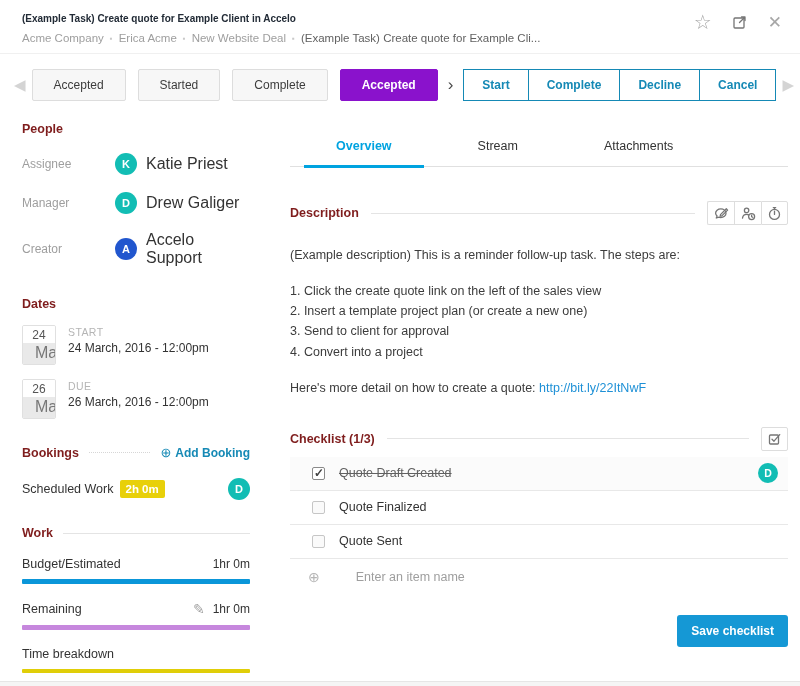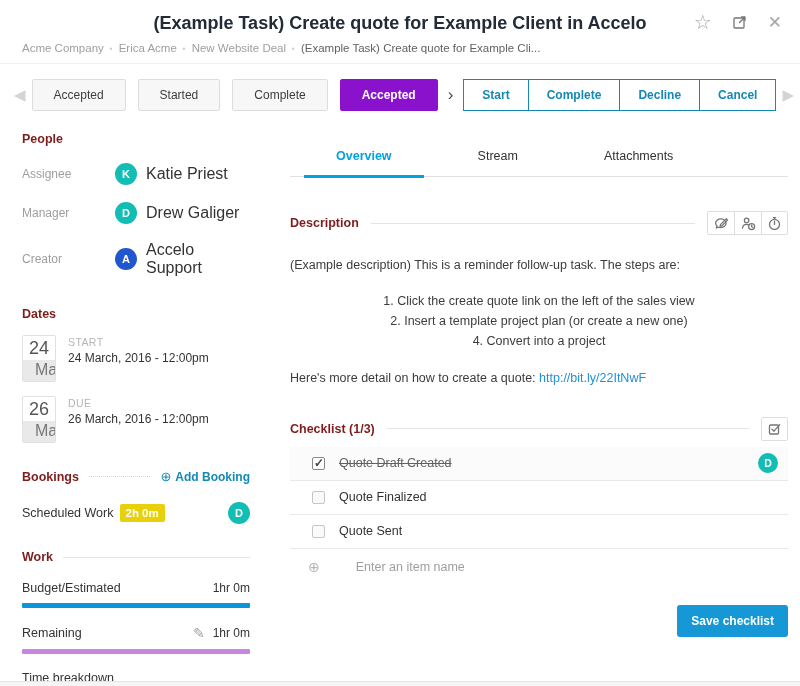--- a/index.html
+++ b/index.html
@@ -2,21 +2,21 @@
 <html><head>
 <meta charset="utf-8">
 <style>
   * { margin:0; padding:0; box-sizing:border-box; }
   html,body { background:#fff; }
   body { font-family:"Liberation Sans", sans-serif; color:#333; }
   .page { position:relative; width:800px; height:686px; background:#fff; overflow:hidden; }
 
   
   .hdr { padding:13px 22px 9px 22px; border-bottom:1px solid #f0f0f0; position:relative; }
-  .hdr-title { font-size:18px; font-weight:bold; color:#222b36;text-align:center; }
+  .hdr-title { font-size:10px; font-weight:bold; color:#222b36; }
   .crumbs { margin-top:8px; font-size:11.5px; color:#9e9e9e; }
   .crumbs .sep { color:#c9c9c9; font-size:8px; margin:0 6px; vertical-align:1px; }
   .crumbs .last { color:#616161; }
   .hdr-icons { position:absolute; right:18px; top:12px; display:flex; align-items:center; gap:20px; }
   .hicon { color:#a7a7a7; font-size:17px; line-height:1; cursor:pointer; }
   .hicon.star { font-size:20px; }
   .hicon svg { display:block; }
 
   
   .statusbar { display:flex; align-items:center; padding:15px 8px 15px 8px; }
@@ -45,21 +45,21 @@
   .add-link .plus { font-weight:normal; font-size:13px; margin-right:4px; }
 
   .p-row { display:flex; align-items:center; margin-top:17px; }
   .p-label { width:93px; color:#9e9e9e; font-size:12px; flex-shrink:0; }
   .avatar { width:22px; height:22px; border-radius:50%; color:#fff; font-size:11px; font-weight:bold;
             display:flex; align-items:center; justify-content:center; margin-right:9px; flex-shrink:0; }
   .p-name { font-size:16px; color:#333; }
 
   .d-row { display:flex; margin-top:14px; }
   .cal { width:34px; border:1px solid #e0e0e0; border-radius:2px; overflow:hidden; text-align:center; flex-shrink:0; }
-  .cal-day { background:#fff; font-size:18px; color:#555; padding:2px 0 1px; }
+  .cal-day { background:#fff; font-size:12px; color:#555; padding:2px 0 1px; }
   .cal-mon { background:#e9e9e9; font-size:16px; color:#777; padding:1px 12px 2px; }
   .d-info { margin-left:12px; padding-top:1px; }
   .d-label { font-size:10.5px; color:#b5b5b5; letter-spacing:.4px; }
   .d-value { font-size:12px; color:#333; margin-top:3px; }
 
   .bk-row { display:flex; align-items:center; margin-top:18px; }
   .bk-label { font-size:12.5px; color:#333; }
   .badge { background:#e8d00a; color:#fff; font-size:11.5px; font-weight:bold; padding:3px 6px; border-radius:2px; margin-left:6px; }
   .bk-row .avatar { margin:0 0 0 auto; }
 
@@ -86,21 +86,21 @@
   .icon-group { display:flex; }
   .icon-btn { width:27px; height:24px; border:1px solid #ddd; border-right:none; background:#fff;
               display:flex; align-items:center; justify-content:center; cursor:pointer; }
   .icon-btn:first-child { border-radius:2px 0 0 2px; }
   .icon-btn:last-child { border-right:1px solid #ddd; border-radius:0 2px 2px 0; }
   .icon-btn.single { border-right:1px solid #ddd; border-radius:2px; }
 
   
   .desc { font-size:12.5px; color:#3c3c3c; line-height:1.45; }
   .desc-intro { margin-top:21px; }
-  .desc-steps { margin-top:18px;text-align:center; }
+  .desc-steps { margin-top:18px; }
   .desc-steps div { margin-top:2px; }
   .desc-more { margin-top:18px; }
   .desc a { color:#1e90d6; text-decoration:none; }
 
   
   .cl-rows { margin-top:6px; }
   .cl-row { display:flex; align-items:center; height:34px; border-bottom:1px solid #e8e8e8; padding:0 10px 0 22px; }
   .cl-row.done { background:#fbfbfb; }
   .cbox { width:13px; height:13px; border:1px solid #c6c6c6; border-radius:2px; background:#fafafa;
           margin-right:14px; flex-shrink:0; position:relative; cursor:pointer; }
@@ -278,20 +278,21 @@
               </svg>
           </span>
         </div>
       </div>
 
       <div class="desc">
         <div class="desc-intro">(Example description) This is a reminder follow-up task. The steps are:</div>
         <div class="desc-steps">
           <div>1. Click the create quote link on the left of the sales view</div>
           <div>2. Insert a template project plan (or create a new one)</div>
+          <div>3. Send to client for approval</div>
           <div>4. Convert into a project</div>
         </div>
         <div class="desc-more">
           <span>Here's more detail on how to create a quote: </span><a href="#">http://bit.ly/22ItNwF</a>
         </div>
       </div>
 
       <div class="m-sec-head" style="margin-top:30px;">
         <span class="sec-title">Checklist (1/3)</span>
         <span class="line"></span>

